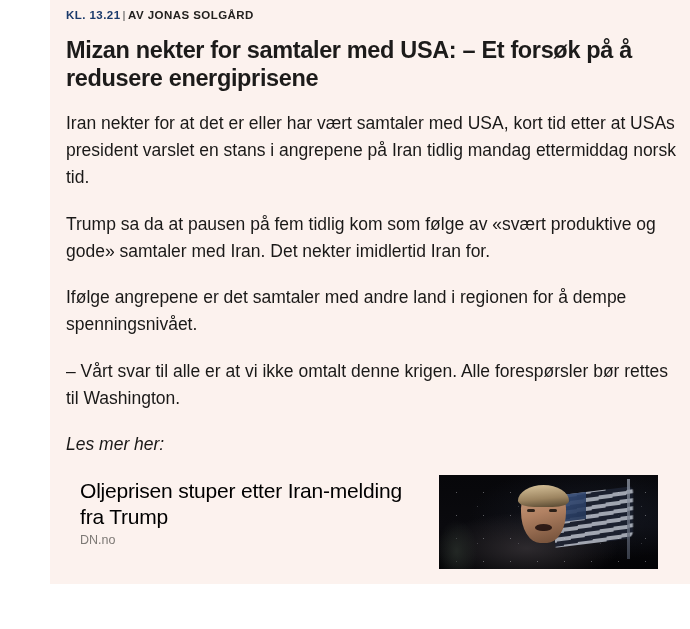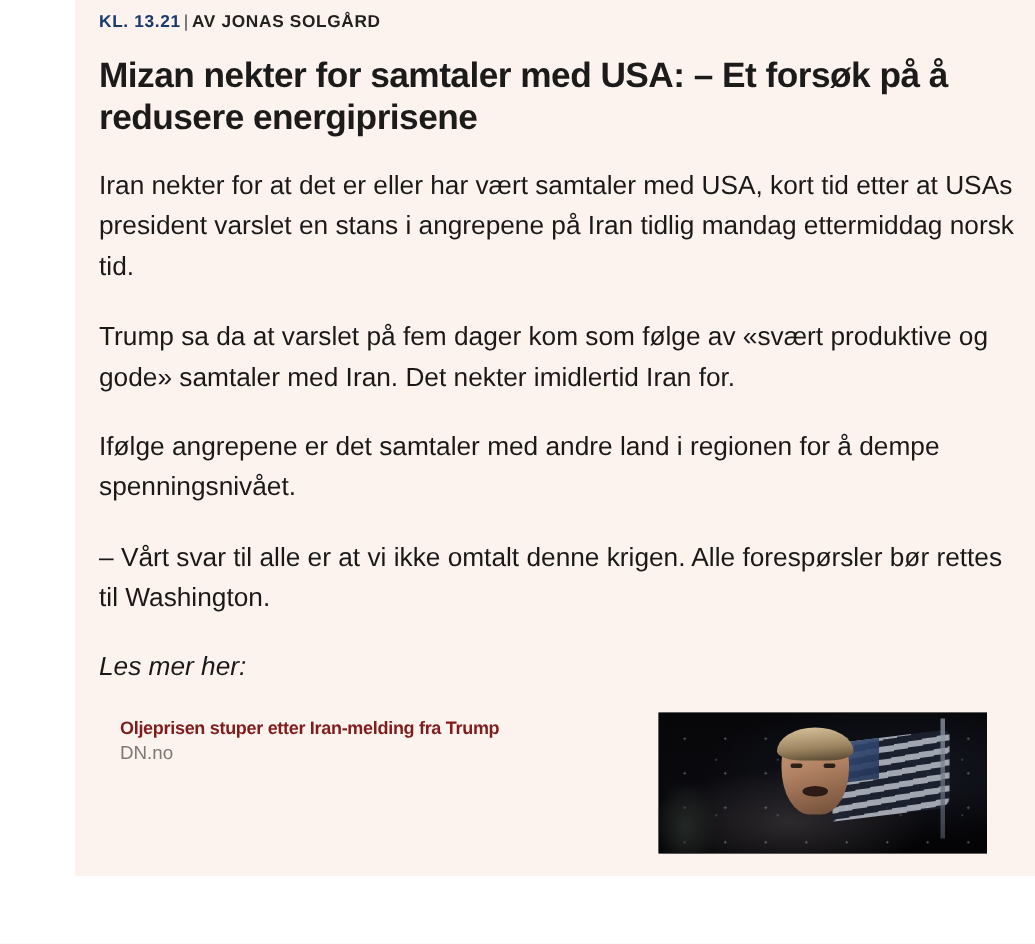--- a/index.html
+++ b/index.html
@@ -98,24 +98,24 @@
     align-items: flex-start;
     gap: 14px;
   }
   .card-text {
     flex: 0 0 345px;
     max-width: 345px;
     padding-top: 3px;
   }
   .card-title {
     font-family: "Liberation Sans", sans-serif;
-    font-size: 12px;
+    font-size: 21px;
     line-height: 1.24;
-    font-weight: 700;
-    color: #7f1d1d;
+    font-weight: 400;
+    color: #000000;
     letter-spacing: -0.2px;
     margin: 0 0 2px 0;
   }
   .card-source {
     font-family: "Liberation Sans", sans-serif;
     font-size: 12.5px;
     line-height: 1.3;
     color: #7d7975;
     margin: 0 0 3px 0;
   }
@@ -250,21 +250,21 @@
   <div class="article-surface">
     <div class="article-inner">
 
       <div class="byline">
         <span class="kl">KL. 13.21</span><span class="sep">|</span><span class="author">AV JONAS SOLGÅRD</span>
       </div>
 
       <h1 class="headline">Mizan nekter for samtaler med USA: – Et forsøk på å redusere energiprisene</h1>
 
       <p class="body-p">Iran nekter for at det er eller har vært samtaler med USA, kort tid etter at USAs president varslet en stans i angrepene på Iran tidlig mandag ettermiddag norsk tid.</p>
-      <p class="body-p">Trump sa da at varslet på fem dager kom som følge av «svært produktive og gode» samtaler med Iran. Det nekter imidlertid Iran for.</p>
+      <p class="body-p">Trump sa da at pausen på fem tidlig kom som følge av «svært produktive og gode» samtaler med Iran. Det nekter imidlertid Iran for.</p>
       <p class="body-p">Ifølge angrepene er det samtaler med andre land i regionen for å dempe spenningsnivået.</p>
       <p class="body-p">– Vårt svar til alle er at vi ikke omtalt denne krigen. Alle forespørsler bør rettes til Washington.</p>
 
       <p class="body-p lead-in">Les mer her:</p>
 
       <div class="related-card">
         <div class="card-layout">
 
           <div class="card-text">
             <div class="card-title">Oljeprisen stuper etter Iran-melding fra Trump</div>

